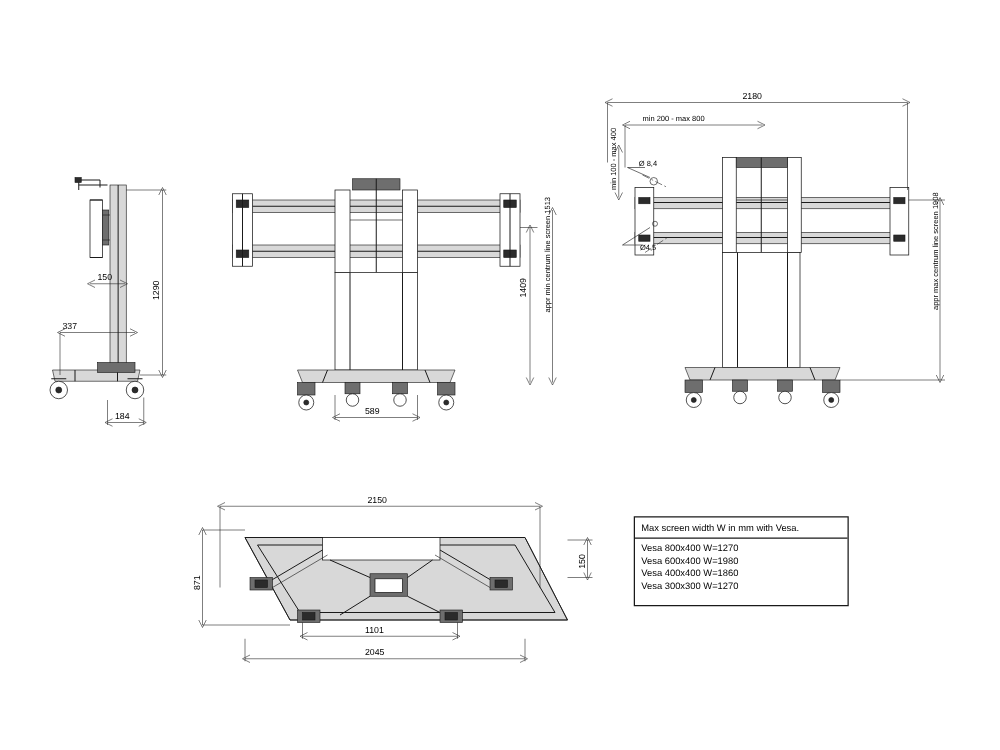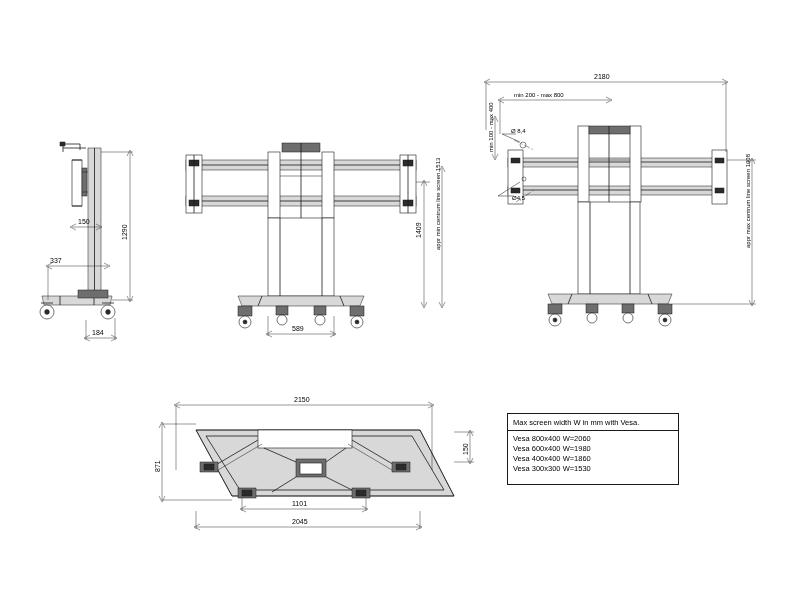--- a/index.html
+++ b/index.html
@@ -335,20 +335,20 @@
       <text class="dimtxt" x="292" y="524">2045</text>
       <line class="ln-dim" x1="196" y1="511" x2="196" y2="529"></line>
       <line class="ln-dim" x1="420" y1="511" x2="420" y2="529"></line>
     </g>
 
   </svg>
 
   <div class="legend-box" style="left:507px; top:413px; width:172px; height:72px;">
     <div class="legend-title">Max screen width W in mm with Vesa.</div>
     <div class="legend-rows">
-      <div class="legend-row">Vesa 800x400 W=2060</div>
+      <div class="legend-row">Vesa 800x400 W=1270</div>
       <div class="legend-row">Vesa 600x400 W=1980</div>
       <div class="legend-row">Vesa 400x400 W=1860</div>
-      <div class="legend-row">Vesa 300x300 W=1530</div>
+      <div class="legend-row">Vesa 300x300 W=1270</div>
     </div>
   </div>
 
 </div>
 
 </body></html>

